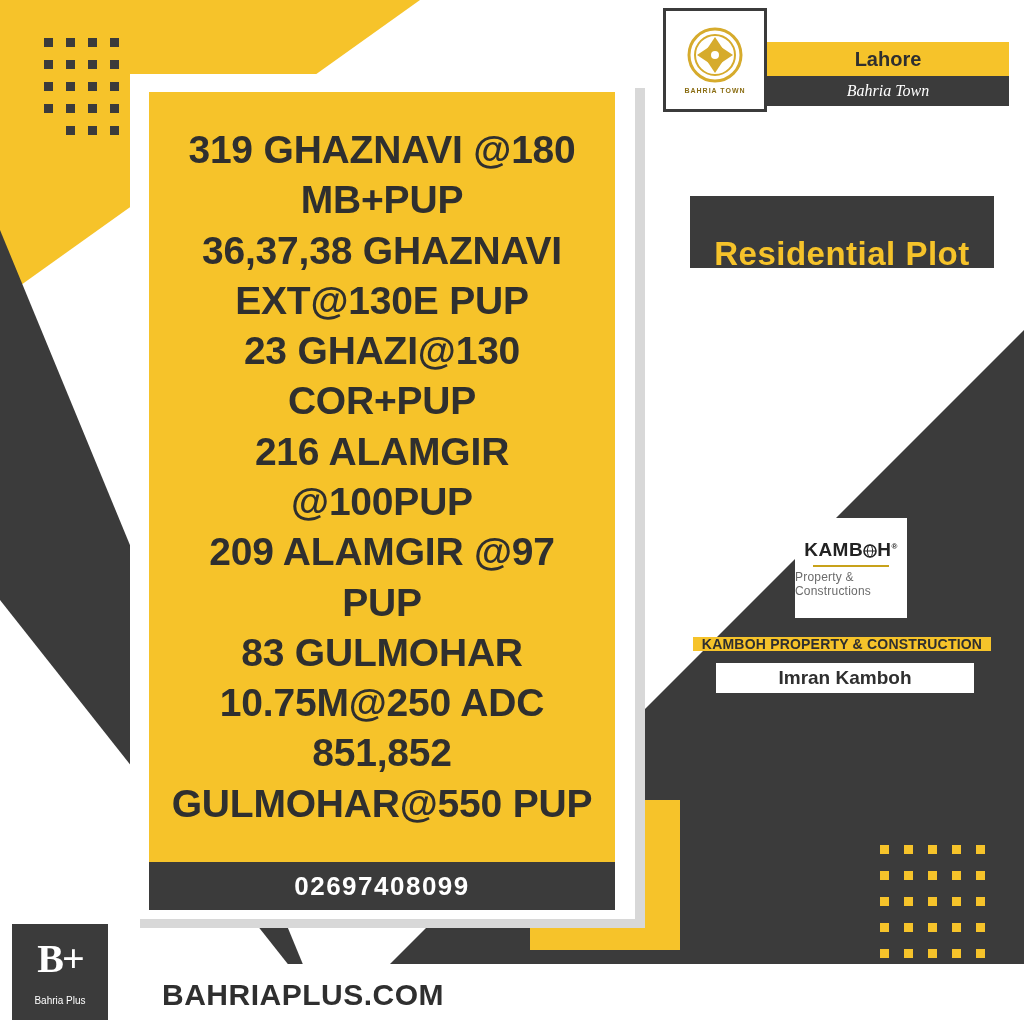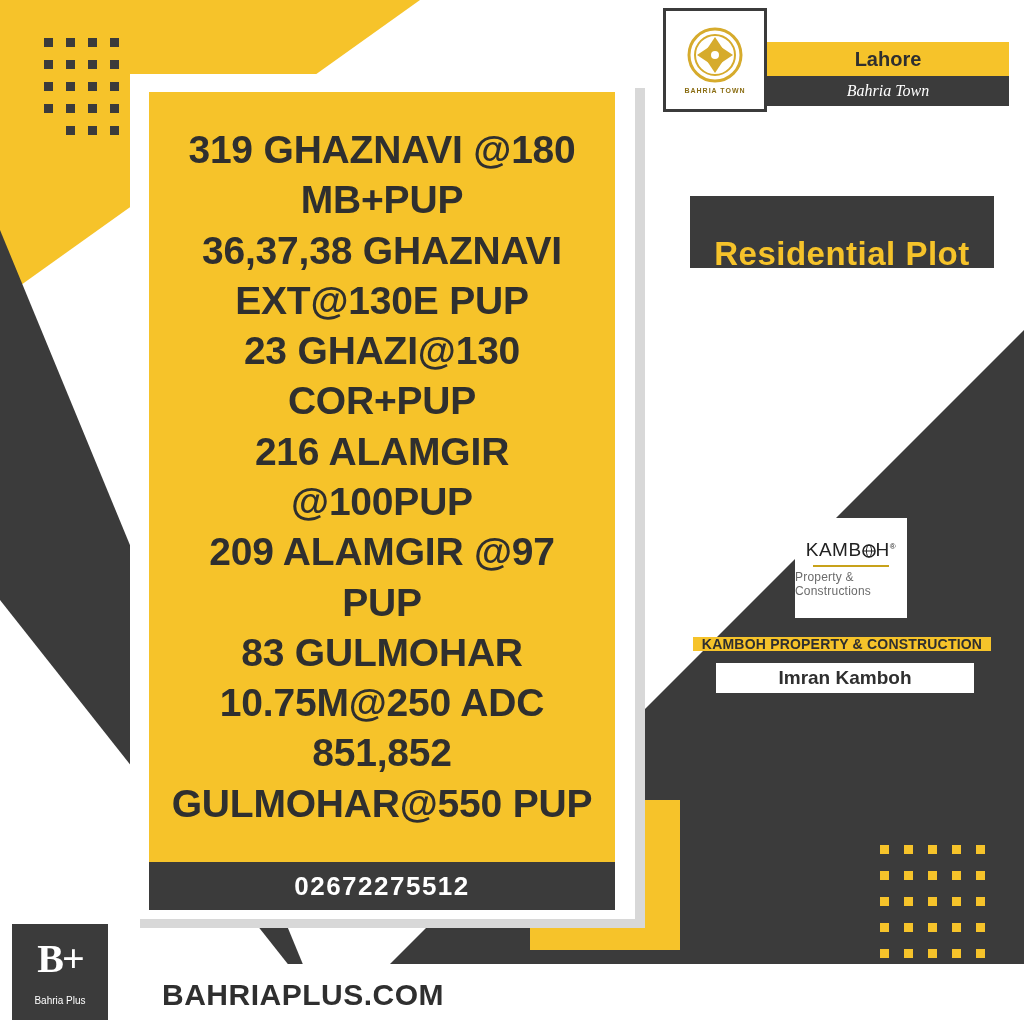--- a/index.html
+++ b/index.html
@@ -222,21 +222,21 @@
     left: 795px; top: 518px;
     width: 112px; height: 100px;
     background: #ffffff;
     display: flex;
     flex-direction: column;
     align-items: center;
     justify-content: center;
   }
   .kb-logo-main {
     font-size: 19px;
-    font-weight: normal;
+    font-weight: bold;
     color: #222222;
     letter-spacing: 0.5px;
     position: relative;
   }
   .kb-logo-reg {
     font-size: 8px;
     vertical-align: super;
     color: #222222;
   }
   .kb-logo-rule {
@@ -386,21 +386,21 @@
   <div class="card-yellow">
     <div class="card-text">319 GHAZNAVI @180 MB+PUP
 36,37,38 GHAZNAVI EXT@130E PUP
 23 GHAZI@130 COR+PUP
 216 ALAMGIR @100PUP
 209 ALAMGIR @97 PUP
 83 GULMOHAR 10.75M@250 ADC
 851,852 GULMOHAR@550 PUP</div>
   </div>
   <div class="card-phone-bar">
-    <span>02672275512</span>
+    <span>02697408099</span>
   </div>
 
   <div class="bt-logo-box">
     <div class="bt-logo-mark">
       <svg width="56" height="56" viewBox="0 0 56 56" aria-hidden="true">
         <circle cx="28" cy="28" r="26" fill="none" stroke="#d6ab2c" stroke-width="3"></circle>
         <circle cx="28" cy="28" r="20" fill="none" stroke="#d6ab2c" stroke-width="2"></circle>
         <path d="M28 10 L36 22 L28 28 L20 22 Z" fill="#d6ab2c"></path>
         <path d="M46 28 L34 36 L28 28 L34 20 Z" fill="#d6ab2c"></path>
         <path d="M28 46 L20 34 L28 28 L36 34 Z" fill="#d6ab2c"></path>

